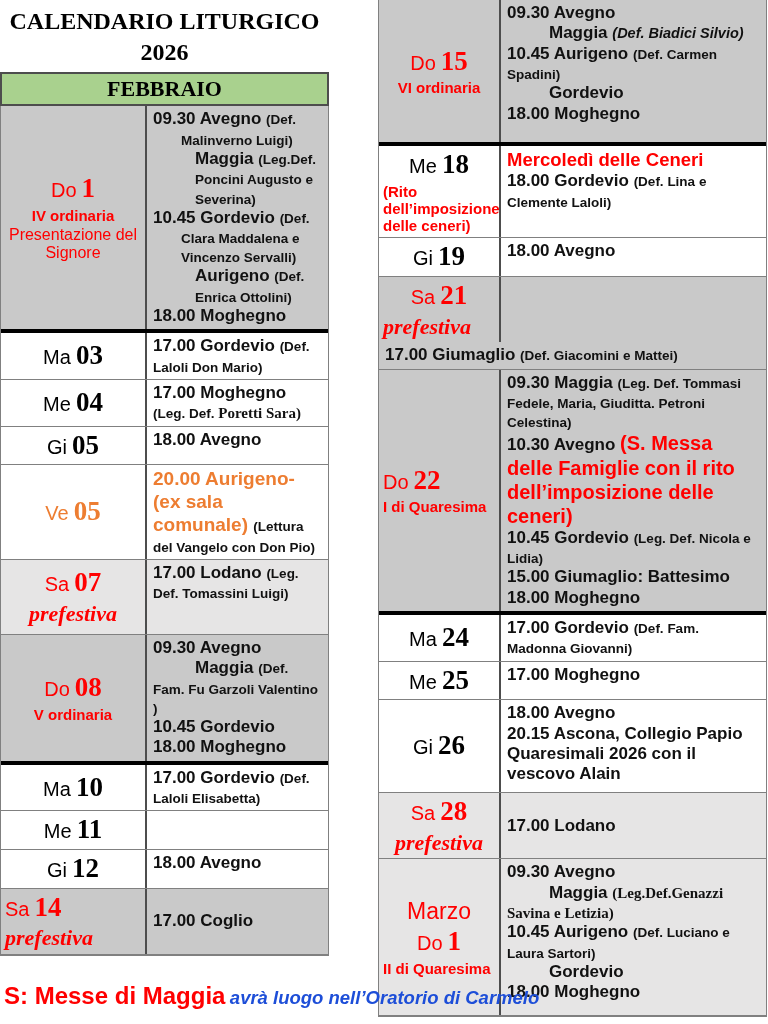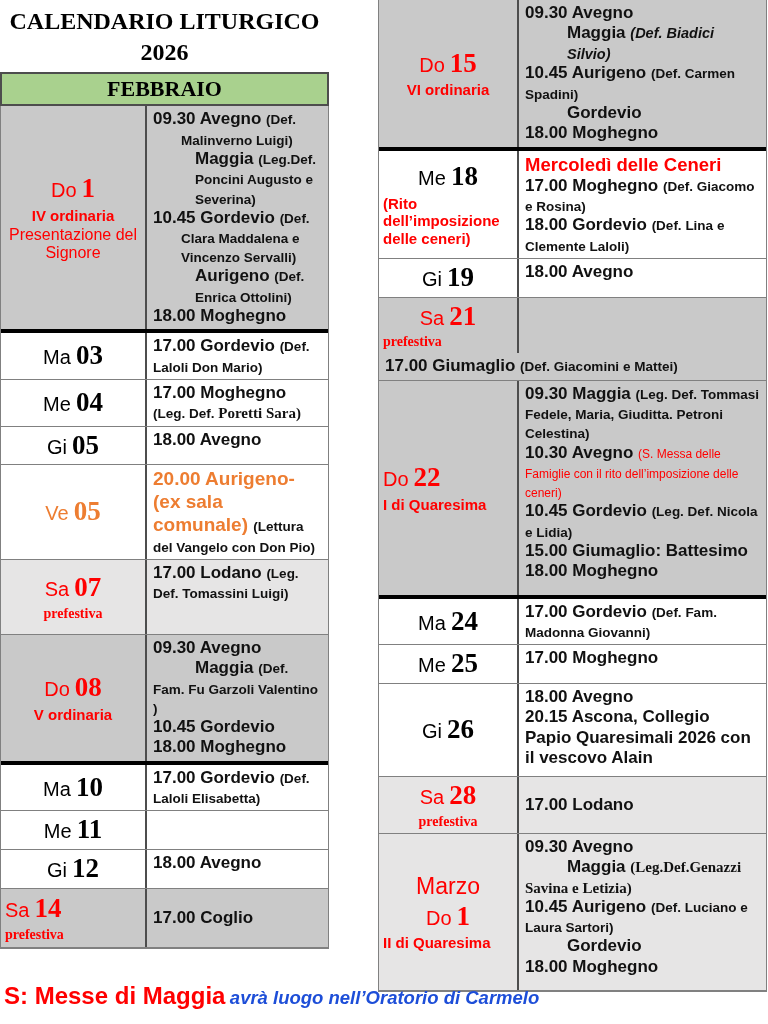--- a/index.html
+++ b/index.html
@@ -12,43 +12,43 @@
              font-family:"Liberation Serif",serif;font-weight:bold;font-size:22px;
              text-align:center;padding:2px 0;color:#000;}
   .tbl{border:1px solid #808080;border-top:none;}
   .right-tbl{position:absolute;left:378px;top:0;width:389px;box-sizing:border-box;}
   .row{display:flex;align-items:stretch;border-bottom:1px solid #808080;}
   .row:last-child{border-bottom:1px solid #808080;}
   .row.thick{border-bottom:4px solid #000;}
   .bg-white{background:#fff;} .bg-gray{background:var(--gray);} .bg-light{background:var(--lightgray);}
   .lbl{box-sizing:border-box;border-right:2px solid #4d4d4d;display:flex;flex-direction:column;
        justify-content:center;padding:3px 4px;text-align:center;}
-  .left-col .lbl{width:146px;} .right-tbl .lbl{width:140px;}
+  .left-col .lbl{width:146px;} .right-tbl .lbl{width:122px;}
   .lbl.al{text-align:left;}
   .day{line-height:1.1;margin:1px 0;}
   .day-prefix{font-size:20px;}
   .day-num{font-family:"Liberation Serif",serif;font-weight:bold;font-size:27px;margin-left:5px;}
   .c-red{color:var(--red);} .c-black{color:#000;} .c-orange{color:var(--orange);}
   .word{color:var(--red);font-size:23px;line-height:1.25;}
   .note{color:var(--red);line-height:1.15;margin-top:2px;}
   .note-bold{font-weight:bold;font-size:15px;}
   .note-reg{font-size:16px;}
-  .note-serif{font-family:"Liberation Serif",serif;font-weight:bold;font-size:14px;}
+  .note-serif{font-family:"Liberation Serif",serif;font-weight:bold;font-size:22px;font-style:italic;}
   .note.al{text-align:left;}
   .cnt{flex:1;padding:3px 6px 3px 6px;line-height:1.2;}
   .cnt.vc{display:flex;flex-direction:column;justify-content:center;}
   .para{margin:0;}
   .p-hang{padding-left:28px;text-indent:-28px;}
   .p-ind{margin-left:42px;}
   .p-find{text-indent:42px;}
   .s-main{font-weight:bold;font-size:17px;color:#111;}
   .s-paren{font-weight:bold;font-size:13.5px;color:#111;}
   .s-paren-serif{font-family:"Liberation Serif",serif;font-weight:bold;font-size:15px;color:#111;}
   .s-paren-italic{font-weight:bold;font-style:italic;font-size:14.5px;color:#111;}
-  .s-paren-red{font-weight:normal;font-size:12px;color:var(--red);}
+  .s-paren-red{font-weight:bold;font-size:20px;color:var(--red);}
   .s-redhead{font-weight:bold;font-size:18.5px;color:var(--red);}
   .s-orange{font-weight:bold;font-size:19px;color:var(--orange);}
   .footer{position:absolute;left:4px;top:982px;white-space:nowrap;}
   .foot-red{font-weight:bold;font-size:24px;color:var(--red);}
   .foot-rest{font-weight:bold;font-style:italic;font-size:18.5px;color:#1d4ed8;}
 </style>
 </head>
 <body>
 
 <div class="page">
@@ -172,21 +172,20 @@
           <div class="para"><span class="s-main">18.00 Moghegno</span></div>
         </div>
       </div>
       <div class="row bg-white">
         <div class="lbl">
           <div class="day c-black"><span class="day-prefix">Me</span><span class="day-num">18</span></div>
           <div class="note note-bold al">(Rito dell’imposizione delle ceneri)</div>
         </div>
         <div class="cnt">
           <div class="para"><span class="s-redhead">Mercoledì delle Ceneri</span></div>
-          <div class="para"><span class="s-main">17.00 Moghegno </span><span class="s-paren">(Def. Giacomo e Rosina)</span></div>
           <div class="para"><span class="s-main">18.00 Gordevio </span><span class="s-paren">(Def. Lina e Clemente Laloli)</span></div>
         </div>
       </div>
       <div class="row bg-white">
         <div class="lbl">
           <div class="day c-black"><span class="day-prefix">Gi</span><span class="day-num">19</span></div>
         </div>
         <div class="cnt">
           <div class="para"><span class="s-main">18.00  Avegno</span></div>
         </div>

